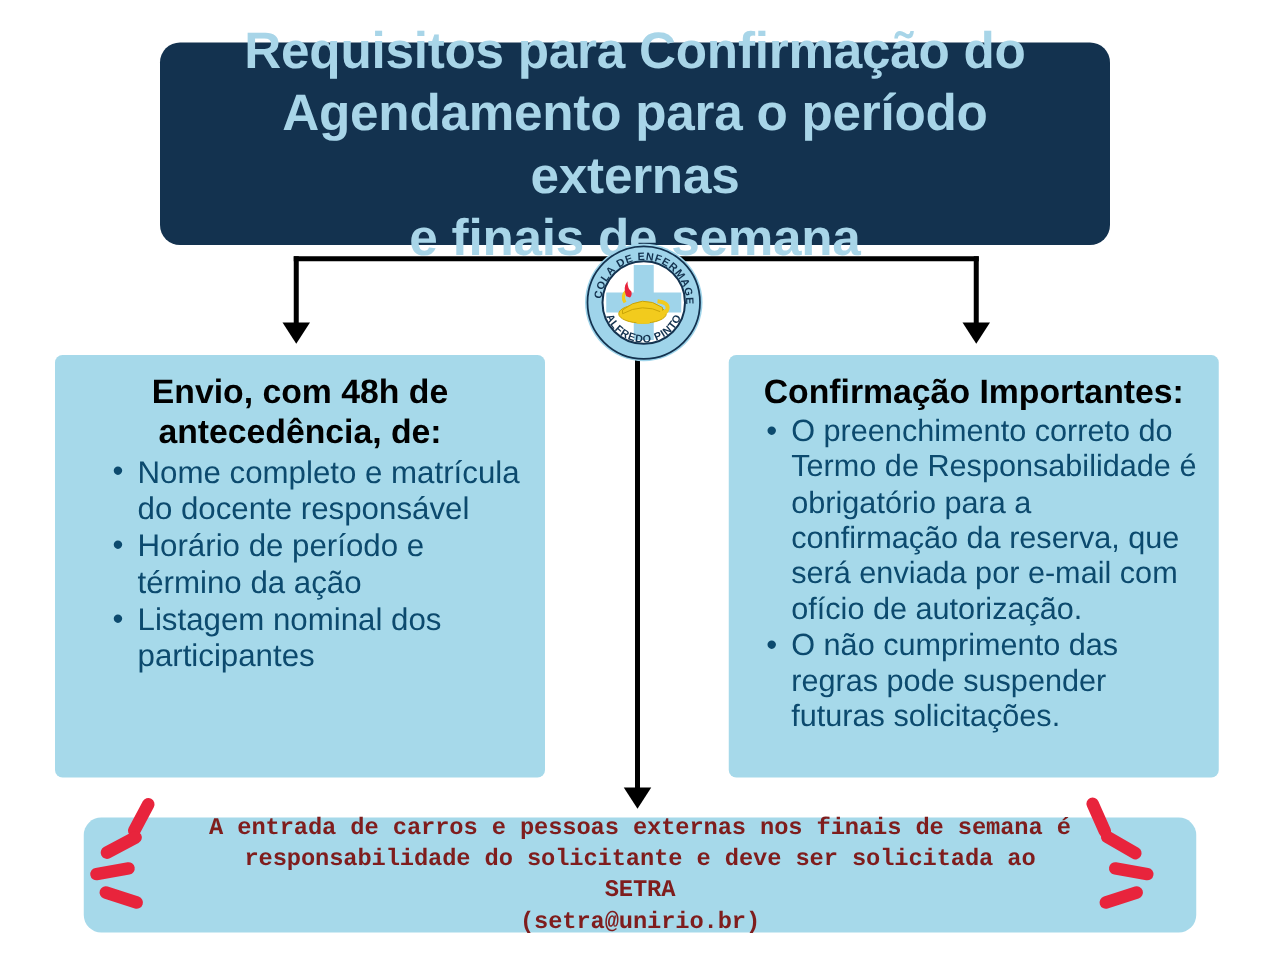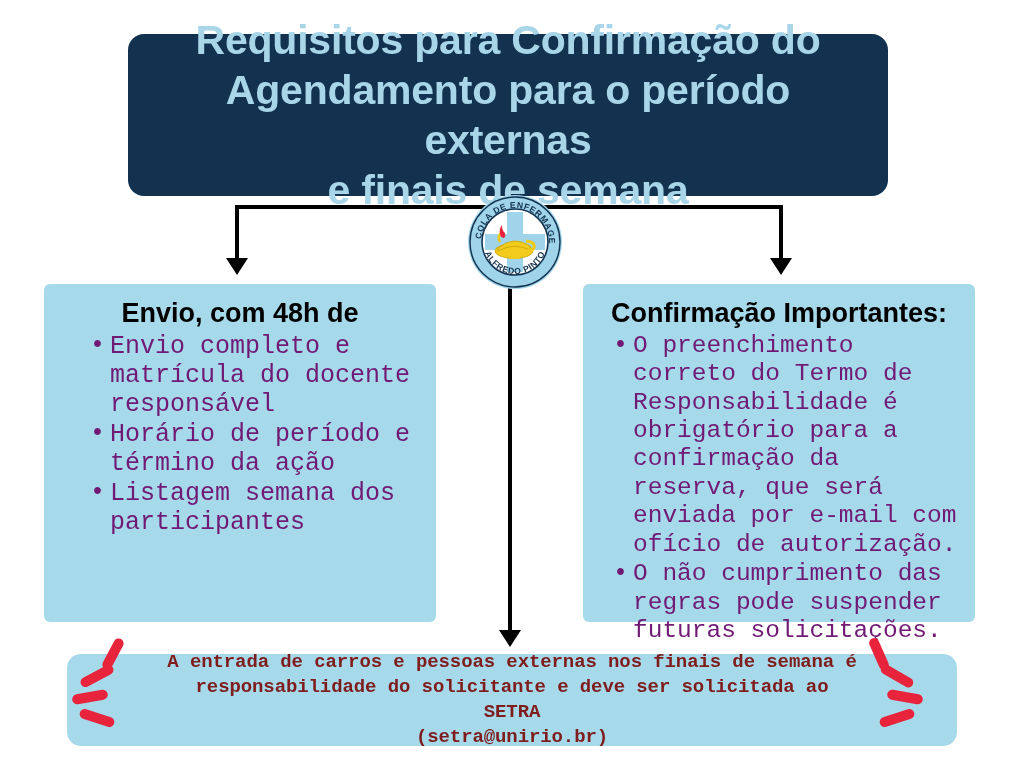--- a/index.html
+++ b/index.html
@@ -55,22 +55,22 @@
 
   .box-head{
     font-weight:bold; font-size:27px; color:#000; line-height:1.18;
     text-align:center; margin-bottom:2px;
   }
   .box-head.left-head{ text-align:center; }
   .box-head.right-head{ text-align:center; }
 
   ul.box-list{ list-style:none; margin:0; padding:0; }
   ul.box-list li{
-    position:relative; font-size:25px; color:#701a75; line-height:1.16;
-    padding-left:26px; margin-bottom:1px;font-family:Liberation Mono, monospace;
+    position:relative; font-size:25px; color:#0c4a6e; line-height:1.16;
+    padding-left:26px; margin-bottom:1px;
   }
   ul.box-list li:before{
     content:"\2022"; position:absolute; left:6px; top:-1px; font-size:25px;
   }
   .box-left ul.box-list{ padding-left:24px; }
   .box-right ul.box-list{ padding-left:8px; }
   .box-right ul.box-list li{ font-size:24.5px; }
 
   
   .bottom-banner{
@@ -139,25 +139,26 @@
       </text>
       <text font-family="Liberation Sans, sans-serif" font-size="8.6" font-weight="bold" fill="#13324f" letter-spacing="0.6">
         <textPath href="#arcBot" startOffset="50%" text-anchor="middle">ALFREDO PINTO</textPath>
       </text>
     </svg>
   </div>
 
   <div class="box box-left">
     <div class="box-head left-head">
       <div>Envio, com 48h de</div>
+      <div>antecedência, de:</div>
     </div>
     <ul class="box-list">
-      <li>Envio completo e matrícula do docente responsável</li>
+      <li>Nome completo e matrícula do docente responsável</li>
       <li>Horário de período e término da ação</li>
-      <li>Listagem semana dos participantes</li>
+      <li>Listagem nominal dos participantes</li>
     </ul>
   </div>
 
   <div class="box box-right">
     <div class="box-head right-head">Confirmação Importantes:</div>
     <ul class="box-list">
       <li>O preenchimento correto do Termo de Responsabilidade é obrigatório para a confirmação da reserva, que será enviada por e-mail com ofício de autorização.</li>
       <li>O não cumprimento das regras pode suspender futuras solicitações.</li>
     </ul>
   </div>

